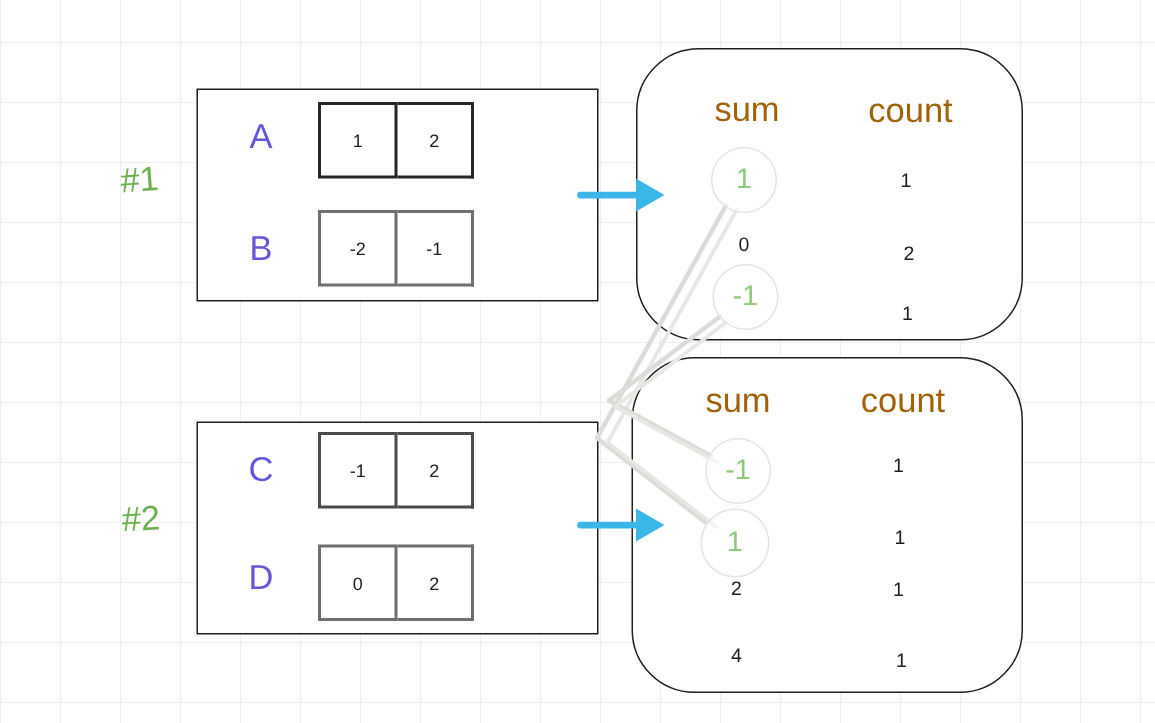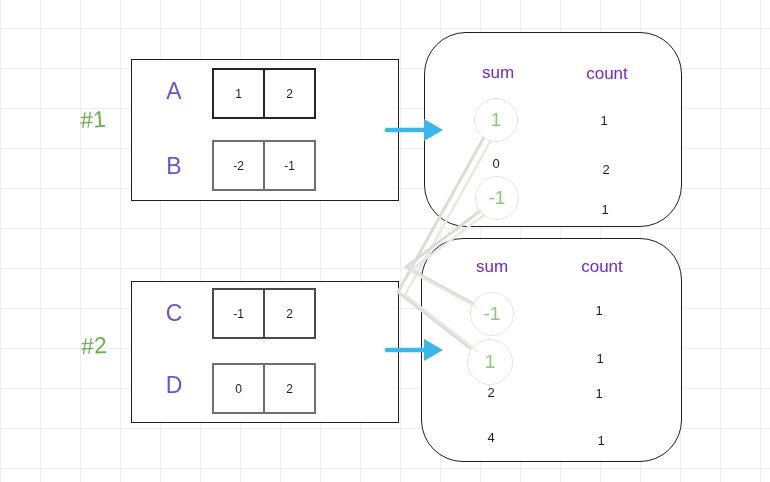--- a/index.html
+++ b/index.html
@@ -17,21 +17,21 @@
   .abs{position:absolute;}
   .center{transform:translate(-50%,-50%);}
   .example-label{font-size:23px;color:#6ab04c;white-space:nowrap;}
   .array-box{background:#ffffff;border:1.6px solid #1e1e1e;}
   .row-letter{font-size:23px;color:#6356d7;}
   .cells{display:flex;background:#fff;}
   .cell{width:49px;height:47px;display:flex;align-items:center;justify-content:center;
         font-size:12px;color:#1d1d1d;border:2px solid #2a2a2a;}
   .cell + .cell{border-left:none;}
   .results-table{background:#ffffff;border:1.6px solid #1e1e1e;border-radius:42px;}
-  .col-header{font-size:17px;color:#6d28d9;white-space:nowrap;}
+  .col-header{font-size:23px;color:#a16207;white-space:nowrap;}
   .num{font-size:13px;color:#1d1d1d;white-space:nowrap;}
   .sum-circle{
     width:42px;height:42px;border-radius:50%;
     border:1.5px solid #e5e5df;background:rgba(255,255,255,.55);
     display:flex;align-items:center;justify-content:center;
     font-size:19px;color:#8cc979;
   }
   svg{position:absolute;left:0;top:0;pointer-events:none;}
 </style>
 </head>

